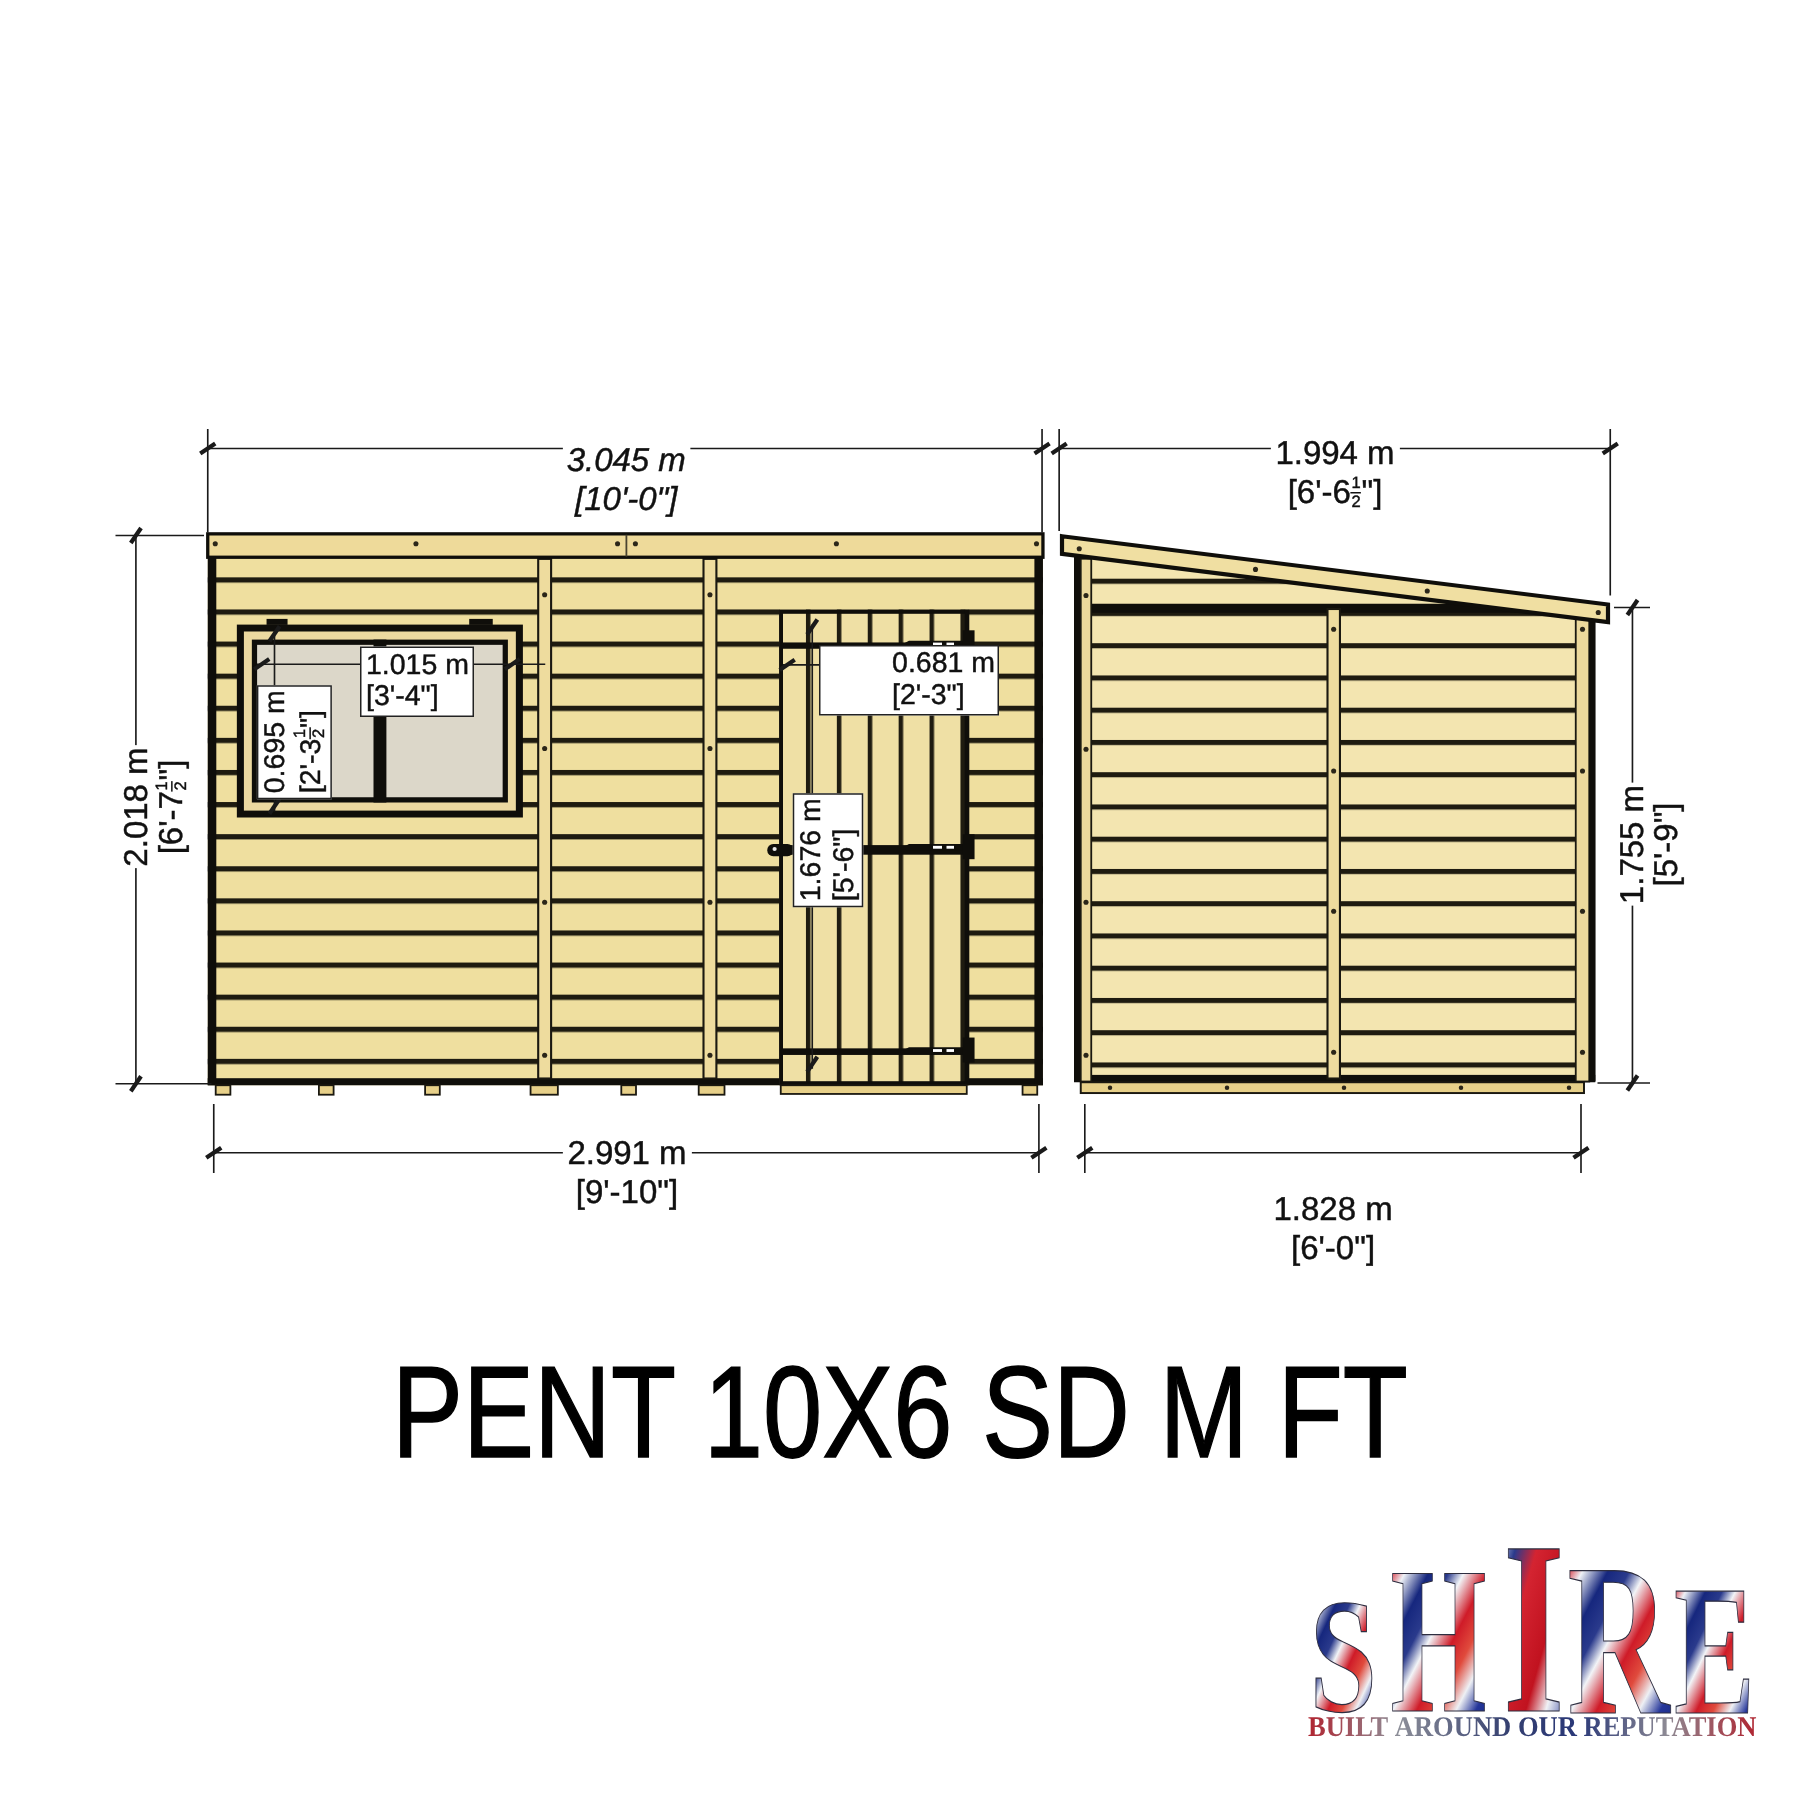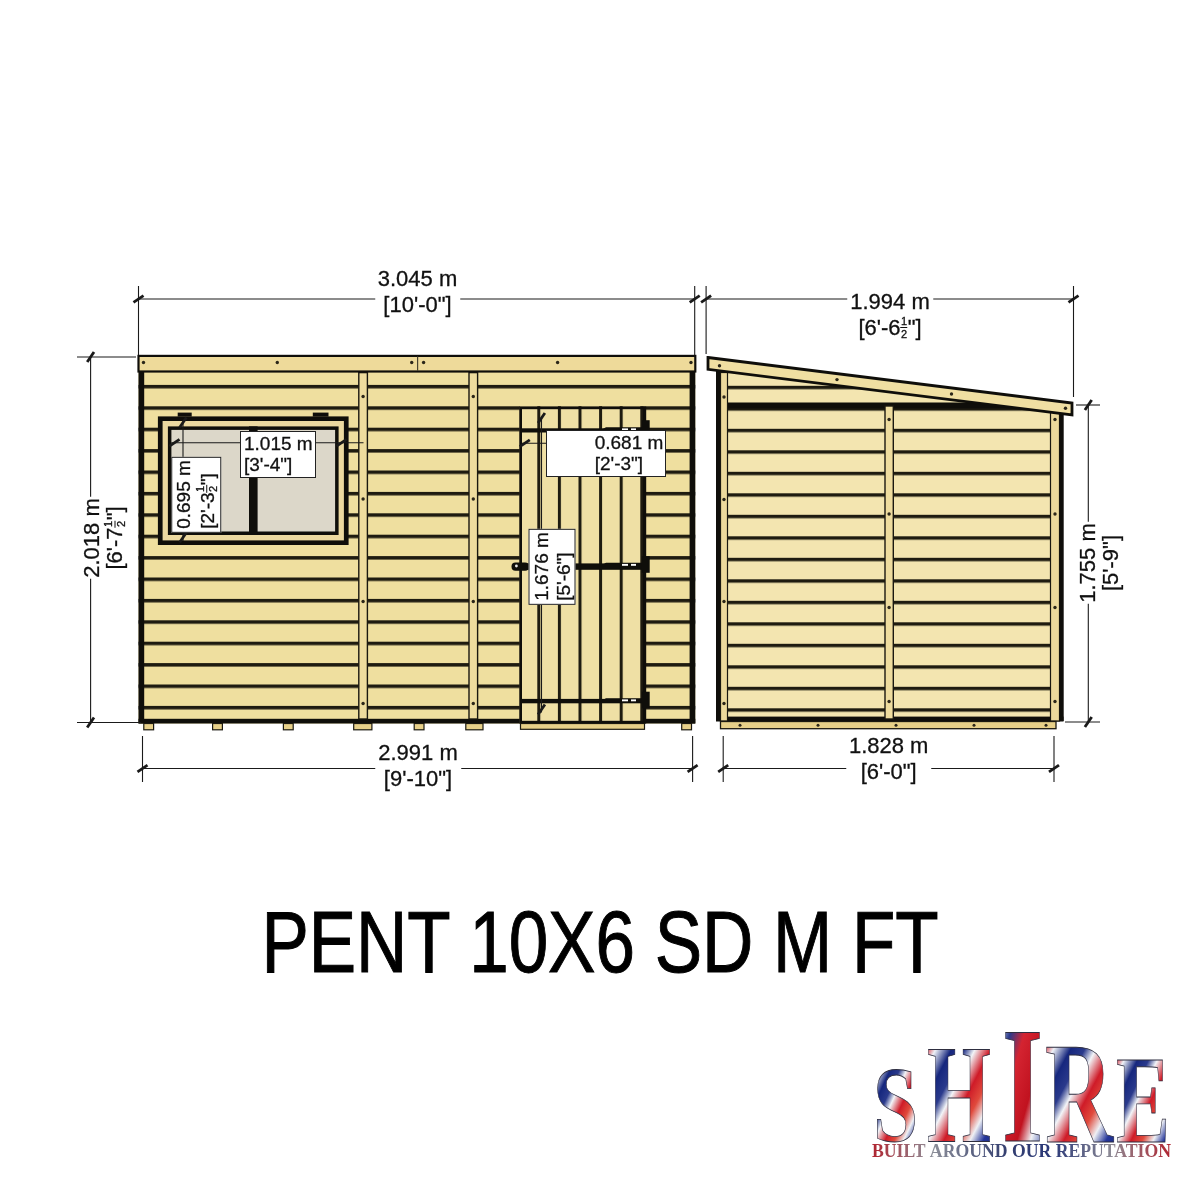--- a/index.html
+++ b/index.html
@@ -311,27 +311,27 @@
   <text x="1002" y="1140.5" font-size="165" textLength="41" lengthAdjust="spacingAndGlyphs" fill="url(#ujI)">I</text>
 
   <text x="1045" y="1141.8" font-size="145" textLength="68" lengthAdjust="spacingAndGlyphs">R</text>
 
   <text x="1116" y="1141.8" font-size="124" textLength="54" lengthAdjust="spacingAndGlyphs">E</text>
 </g>
 
 <text x="872" y="1157" font-family="'Liberation Serif',serif" font-weight="bold" font-size="19" fill="url(#sub)" textLength="299" lengthAdjust="spacingAndGlyphs">BUILT&nbsp;AROUND&nbsp;OUR&nbsp;REPUTATION</text>
 </svg>
 
-<div class="dimtxt" style="left:417.5px;top:266px;transform:translateX(-50%);">3.045 m<br>[10'-0"]</div>
+<div class="dimtxt" style="left:417.5px;top:294px;transform:translateX(-50%);font-style:italic;">3.045 m<br>[10'-0"]</div>
 
 <div class="dimtxt" style="left:890px;top:289px;transform:translateX(-50%);">1.994 m<br>[6'-6<span class="fr"><span class="n">1</span><span class="d">2</span></span>"]</div>
 
-<div class="dimtxt" style="left:418px;top:740px;transform:translateX(-50%);">2.991 m<br>[9'-10"]</div>
-
-<div class="dimtxt" style="left:888.7px;top:733px;transform:translateX(-50%);">1.828 m<br>[6'-0"]</div>
+<div class="dimtxt" style="left:418px;top:756px;transform:translateX(-50%);">2.991 m<br>[9'-10"]</div>
+
+<div class="dimtxt" style="left:888.7px;top:793px;transform:translateX(-50%);">1.828 m<br>[6'-0"]</div>
 
 <div class="dimtxt rot" style="left:103px;top:537.5px;">2.018 m<br>[6'-7<span class="fr"><span class="n">1</span><span class="d">2</span></span>"]</div>
 
 <div class="dimtxt rot" style="left:1099px;top:563px;">1.755 m<br>[5'-9"]</div>
 
 <div class="lbox" style="left:240px;top:430.6px;">1.015 m<br>[3'-4"]</div>
 
 <div class="lbox rot" style="left:195.5px;top:494.7px;">0.695 m<br>[2'-3<span class="fr"><span class="n">1</span><span class="d">2</span></span>"]</div>
 
 <div class="lbox" style="left:545.7px;top:429.7px;padding-left:48px;">0.681 m<br>[2'-3"]</div>

